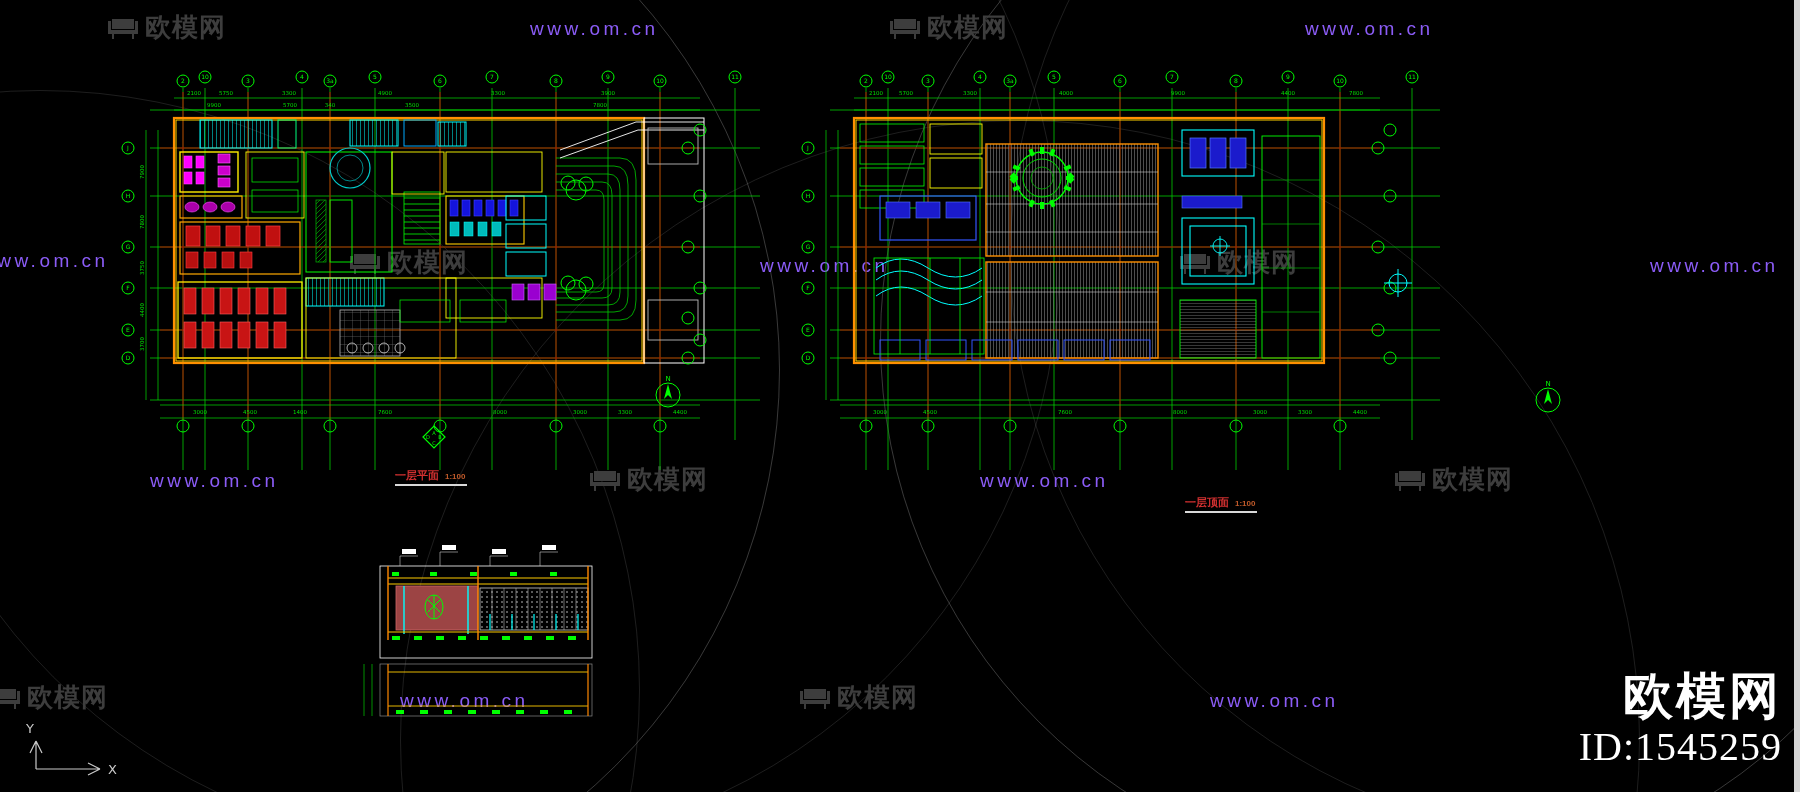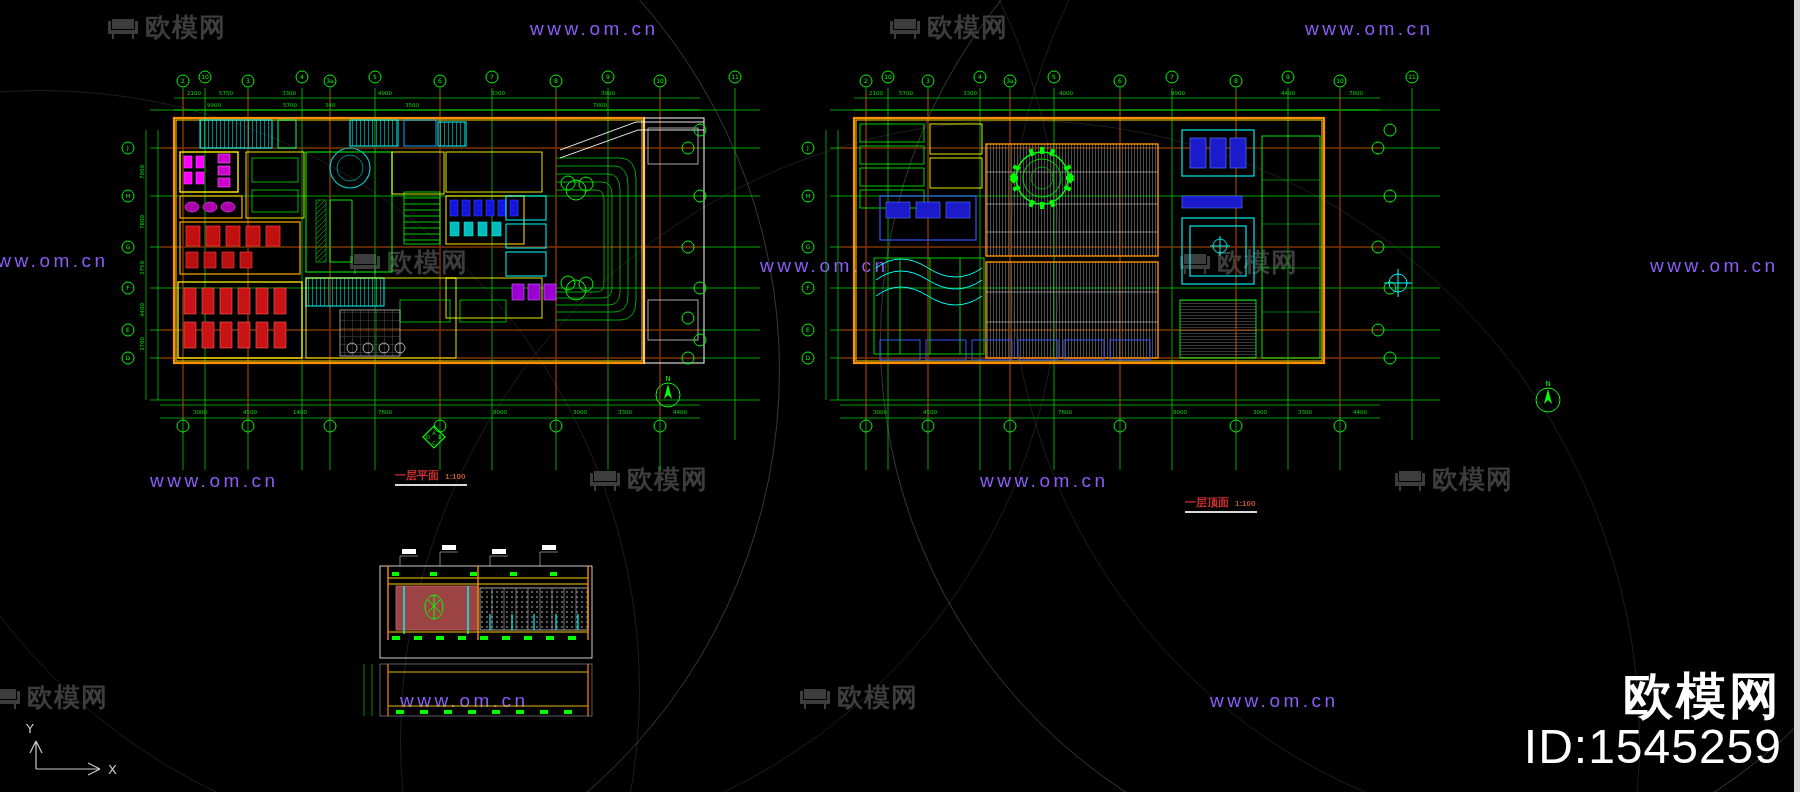--- a/index.html
+++ b/index.html
@@ -30,21 +30,21 @@
   .plan-title .scale { color:#c05a2a; font-size:8px; margin-left:6px;}
   .plan-title .rule { display:block; height:2px; background:#d8d8d8; margin-top:1px; width:72px;}
 
   .big-title { position:absolute; left:475px; top:688px; font-size:74px; line-height:80px;
     color:#ffff00; font-weight:700; letter-spacing:6px; white-space:nowrap;
     font-family:"DejaVu Sans", sans-serif; text-shadow:0 0 1px #ffff00; }
 
   
   .brand { position:absolute; right:18px; bottom:22px; text-align:right; color:#fff; z-index:40;}
   .brand-name { font-size:50px; font-weight:700; letter-spacing:3px; line-height:56px; font-family:"DejaVu Sans",sans-serif;}
-  .brand-id   { font-size:48px; letter-spacing:1px; line-height:46px; font-family:Liberation Sans, sans-serif;}
+  .brand-id   { font-size:40px; letter-spacing:1px; line-height:46px; font-family:Liberation Serif, serif;}
 
   
   .ucs { position:absolute; left:8px; bottom:8px; color:#c9c9c9; font-size:13px; z-index:40;}
 
   
   .edge-strip { position:absolute; right:0; top:0; width:6px; height:792px; background:#d6d6d6; }
 </style>
 </head>
 <body>
 

